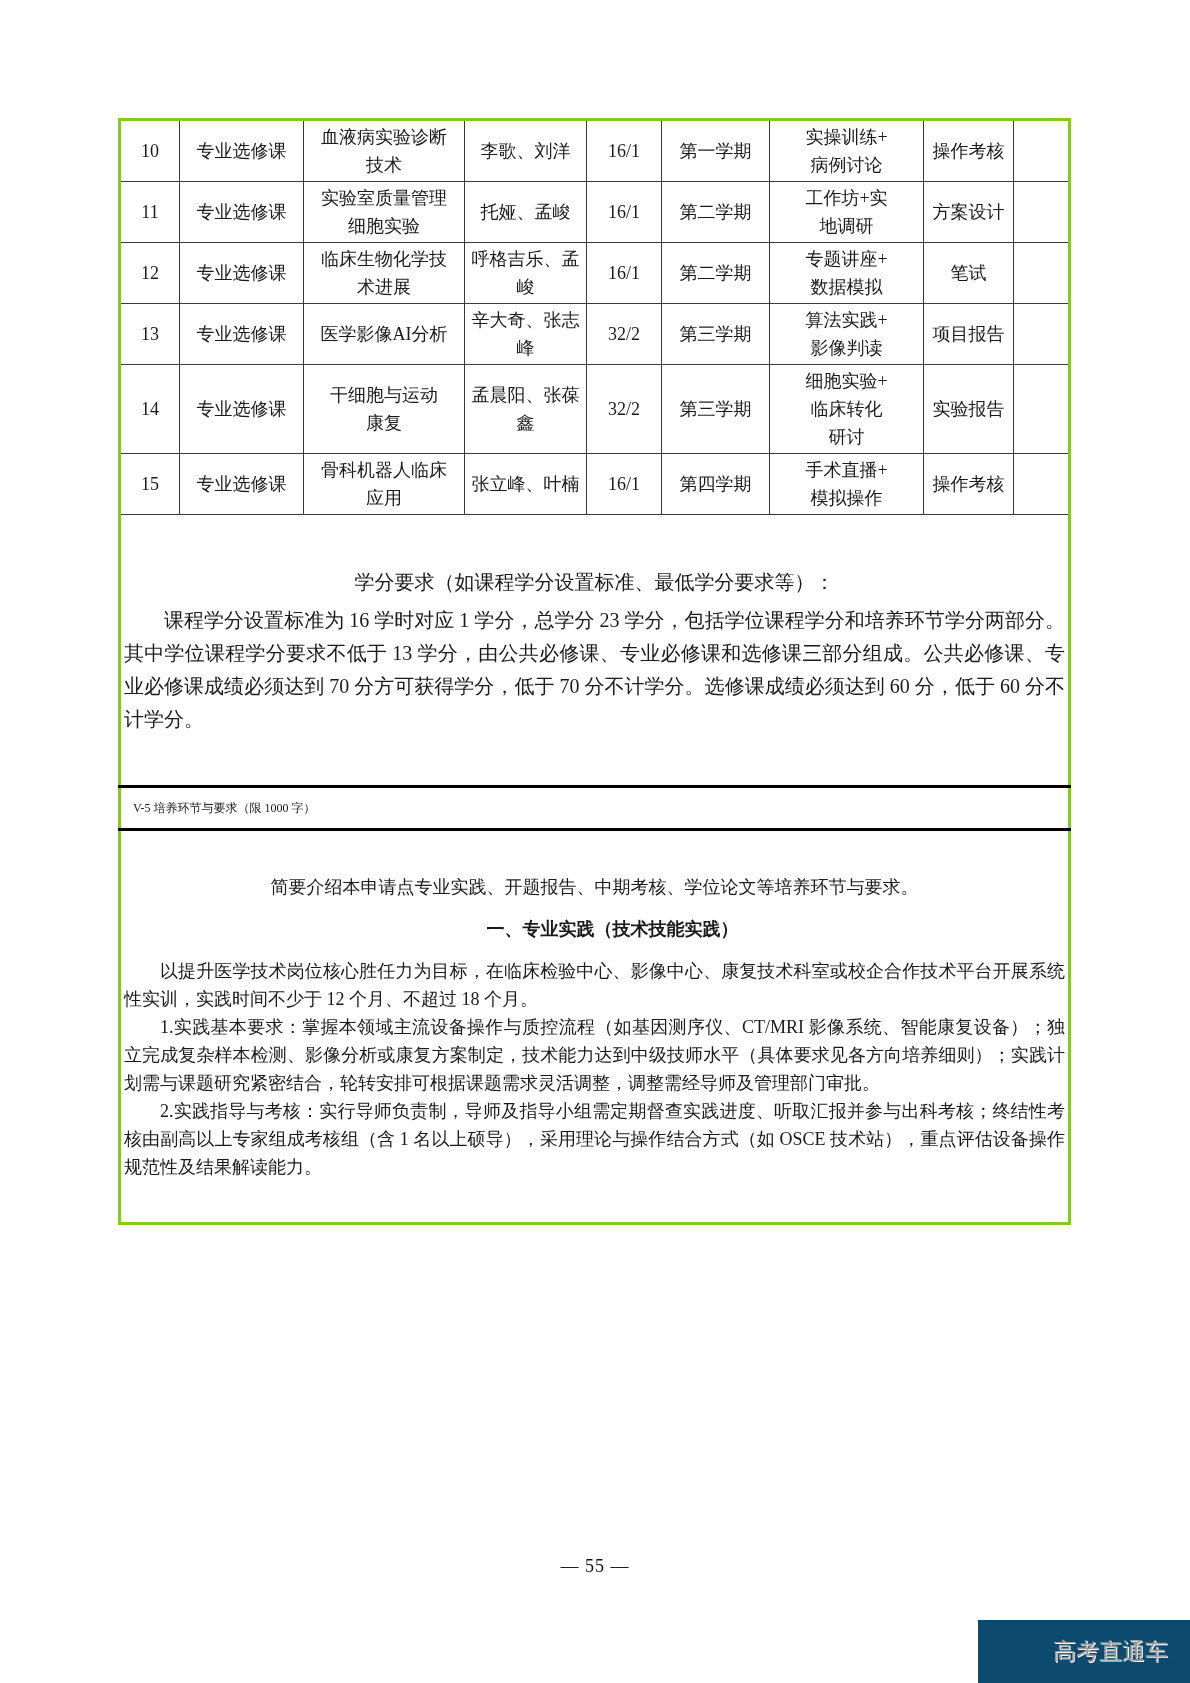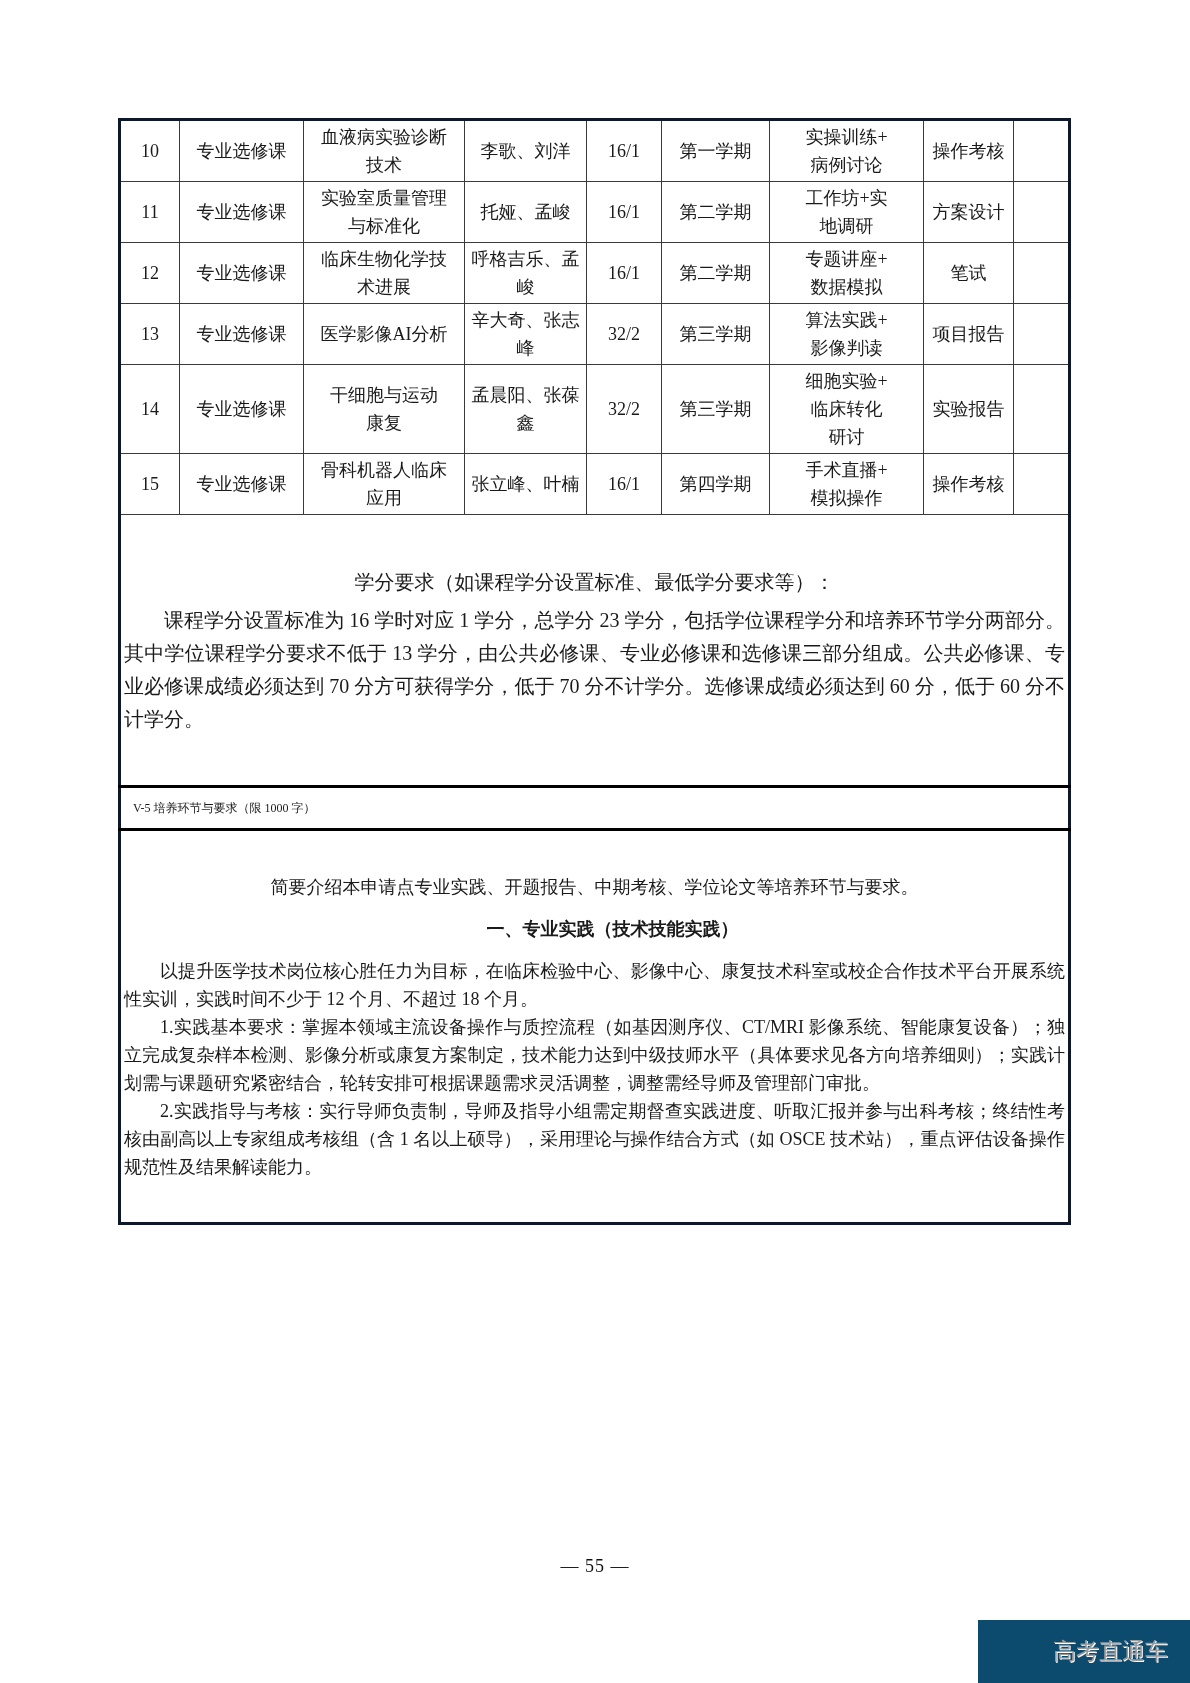--- a/index.html
+++ b/index.html
@@ -4,21 +4,21 @@
 <style>
   html,body{margin:0;padding:0;}
   body{
     width:1190px;height:1683px;position:relative;background:#ffffff;
     font-family:"Liberation Serif","DejaVu Serif",serif;
     color:#1a1a1a;
   }
   .sheet{position:absolute;left:118px;top:118px;width:950px;}
   table.doc{
     border-collapse:collapse;table-layout:fixed;width:950px;
-    border:3px solid #0f172a;
+    border:3px solid #84cc16;
   }
   table.doc td{
     border:1px solid #3a3a3a;
     text-align:center;vertical-align:middle;
     font-size:18px;line-height:28px;
     padding:2px 3px;overflow:hidden;
   }
   tr.r10{height:60px;} tr.r11{height:55px;} tr.r12{height:56px;}
   tr.r13{height:57px;} tr.r14{height:86px;} tr.r15{height:58px;}
   tr.credit-row{height:272px;} tr.v5-row{height:42px;} tr.content-row{height:394px;}
@@ -81,21 +81,21 @@
       </td>
       <td>操作考核</td>
       <td></td>
     </tr>
 
     <tr class="r11">
       <td>11</td>
       <td>专业选修课</td>
       <td>
         <div>实验室质量管理</div>
-        <div>与标准化</div>
+        <div>细胞实验</div>
       </td>
       <td>托娅、孟峻</td>
       <td>16/1</td>
       <td>第二学期</td>
       <td>
         <div>工作坊+实</div>
         <div>地调研</div>
       </td>
       <td>方案设计</td>
       <td></td>

